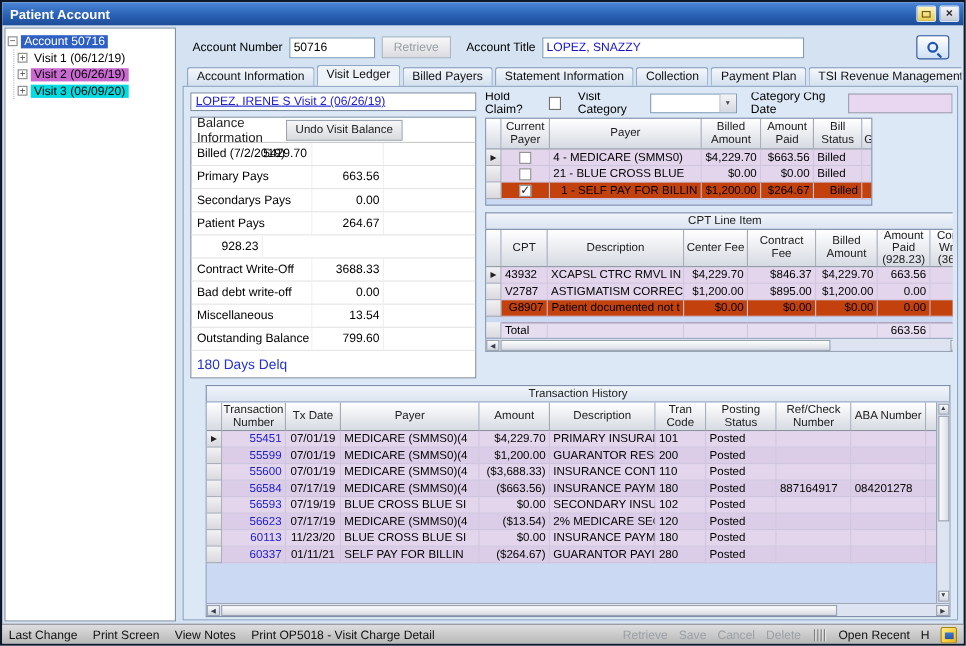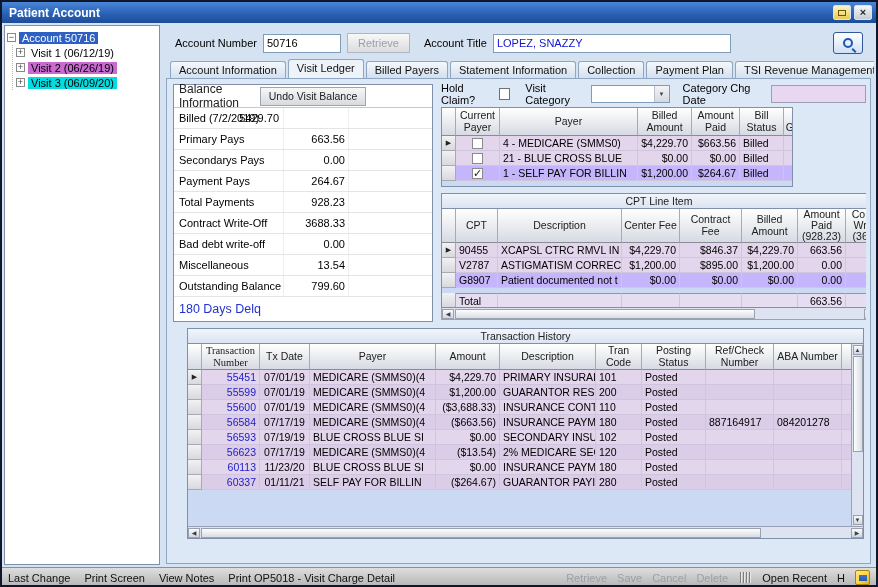--- a/index.html
+++ b/index.html
@@ -91,21 +91,21 @@
   #cpt-grid .g-hcell { height:34px; }
   #tx-grid .g-hcell { height:26px; }
   .g-row { display:flex; }
   .g-cell { flex:none; border-right:1px solid #cfc5dd; border-bottom:1px solid #cfc5dd;
     padding:0 3px; white-space:nowrap; overflow:hidden; height:15px; line-height:14px; }
   .g-marker { flex:none; height:15px; background:linear-gradient(#f2f2f4,#d8d8de);
     border-right:1px solid #a8aab2; border-bottom:1px solid #a8aab2;
     display:flex; align-items:center; justify-content:center; font-size:7px; color:#222; }
   .tone-purple .g-cell { background:#e2d5ec; }
   .tone-purple2 .g-cell { background:#dbcde7; }
-  .tone-white .g-cell { background:#c4b5fd; }
+  .tone-white .g-cell { background:#c2410c;text-align:right; }
   .tone-total .g-cell { background:#e6def0; border-top:1px solid #9a90aa; }
   .a-r { text-align:right; } .a-c { text-align:center; }
   .c-link { color:#2020c8; }
   .g-cell.cc { display:flex; align-items:center; justify-content:center; padding:0; }
   .cbx { width:11px; height:11px; border:1px solid #8a8a8a; background:#fff; position:relative; display:inline-block; }
   .cbx.on::after { content:"\2713"; position:absolute; top:-3px; left:0; font-size:11px; color:#1a1a1a; }
   .cbx.dis { background:#ded8e6; border-color:#a09aac; }
   .cbx.dis.on::after { color:#6e6e78; }
   
   .hscroll { height:12px; background:#dde3f0; border:1px solid #98a2b4; border-top:none;
@@ -197,20 +197,23 @@
           <div class="tab">Collection</div>
           <div class="tab">Payment Plan</div>
           <div class="tab">TSI Revenue Management</div>
         </div>
 
       <div class="tab-page">
 
         <div class="upper">
 
           <div class="left-col">
+            <div class="link-box">
+              <span class="visit-link">LOPEZ, IRENE S Visit 2 (06/26/19)</span>
+            </div>
             <div class="balance">
               <div class="b-head">
                 <span class="b-title">Balance Information</span>
                 <button class="undo-btn">Undo Visit Balance</button>
               </div>
               <div id="balance-rows">
                   <div class="b-row">
                     <span class="b-label">Billed (7/2/2019)</span>
                     <span class="b-val a">5429.70</span>
                     <span class="b-tail"></span>
@@ -219,26 +222,25 @@
                     <span class="b-label">Primary Pays</span>
                     <span class="b-val b">663.56</span>
                     <span class="b-tail"></span>
                   </div>
                   <div class="b-row">
                     <span class="b-label">Secondarys Pays</span>
                     <span class="b-val b">0.00</span>
                     <span class="b-tail"></span>
                   </div>
                   <div class="b-row">
-                    <span class="b-label">Payment Pays</span>
+                    <span class="b-label">Patient Pays</span>
                     <span class="b-val b">264.67</span>
                     <span class="b-tail"></span>
                   </div>
                   <div class="b-row">
-                    <span class="b-label">Total Payments</span>
                     <span class="b-val b">928.23</span>
                     <span class="b-tail"></span>
                   </div>
                   <div class="b-row">
                     <span class="b-label">Contract Write-Off</span>
                     <span class="b-val b">3688.33</span>
                     <span class="b-tail"></span>
                   </div>
                   <div class="b-row">
                     <span class="b-label">Bad debt write-off</span>
@@ -342,21 +344,21 @@
                   <div class="g-hcell" style="width: 42px;">CPT</div>
                   <div class="g-hcell" style="width: 124px;">Description</div>
                   <div class="g-hcell" style="width: 58px;">Center Fee</div>
                   <div class="g-hcell" style="width: 62px;">Contract Fee</div>
                   <div class="g-hcell" style="width: 56px;">Billed Amount</div>
                   <div class="g-hcell" style="width: 48px;">Amount Paid (928.23)</div>
                   <div class="g-hcell" style="width: 44px;">Contra Write- (3688.</div>
                 </div>
                 <div class="g-row tone-purple">
                   <div class="g-marker" style="width: 14px;">▶</div>
-                  <div class="g-cell" style="width: 42px;">90455</div>
+                  <div class="g-cell" style="width: 42px;">43932</div>
                   <div class="g-cell" style="width: 124px;">XCAPSL CTRC RMVL IN</div>
                   <div class="g-cell a-r" style="width: 58px;">$4,229.70</div>
                   <div class="g-cell a-r" style="width: 62px;">$846.37</div>
                   <div class="g-cell a-r" style="width: 56px;">$4,229.70</div>
                   <div class="g-cell a-r" style="width: 48px;">663.56</div>
                   <div class="g-cell a-r" style="width: 44px;">0</div>
                 </div>
                 <div class="g-row tone-purple">
                   <div class="g-marker" style="width: 14px;"></div>
                   <div class="g-cell" style="width: 42px;">V2787</div>
@@ -396,21 +398,21 @@
           </div>
         </div>
 
         <div class="tx-section">
           <div class="band">Transaction History</div>
           <div class="tx-outer">
             <div class="tx-area">
               <div class="grid" id="tx-grid" style="border:none">
                   <div class="g-head">
                     <div class="g-hcell" style="width: 14px;"></div>
-                    <div class="g-hcell" style="width: 58px; font-family: Liberation Serif, serif;">Transaction Number</div>
+                    <div class="g-hcell" style="width: 58px;">Transaction Number</div>
                     <div class="g-hcell" style="width: 50px;">Tx Date</div>
                     <div class="g-hcell" style="width: 126px;">Payer</div>
                     <div class="g-hcell" style="width: 64px;">Amount</div>
                     <div class="g-hcell" style="width: 96px;">Description</div>
                     <div class="g-hcell" style="width: 46px;">Tran Code</div>
                     <div class="g-hcell" style="width: 64px;">Posting Status</div>
                     <div class="g-hcell" style="width: 68px;">Ref/Check Number</div>
                     <div class="g-hcell" style="width: 68px;">ABA Number</div>
                     <div class="g-hcell" style="width: 40px;">Che</div>
                   </div>

